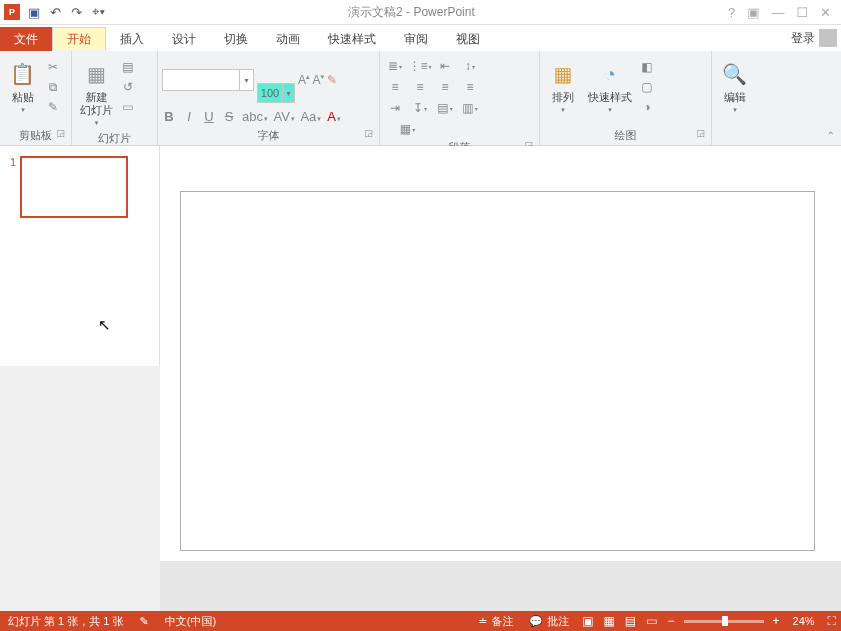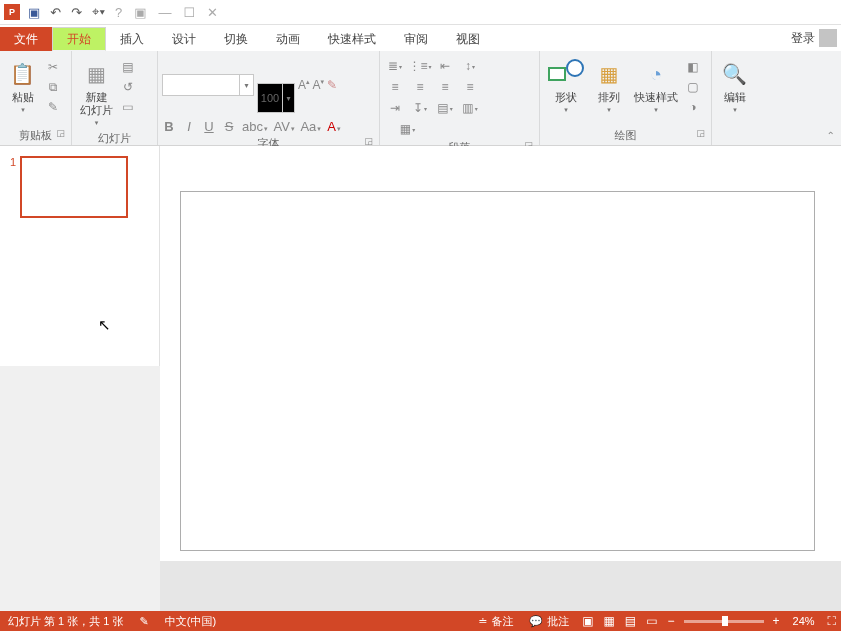--- a/index.html
+++ b/index.html
@@ -9,42 +9,42 @@
 .titlebar .app-icon { width: 16px; height: 16px; background: #d24726; color: #fff; font-size: 9px; font-weight: bold; margin: 0 4px; display: flex; align-items: center; justify-content: center; }
 .qat { display: flex; align-items: center; gap: 10px; padding-left: 4px; }
 .qat span { color: #5a5a5a; font-size: 13px; cursor: pointer; }
 .title { flex: 1; text-align: center; color: #888; font-size: 12px; }
 .winctl { display: flex; align-items: center; gap: 12px; padding: 0 10px; }
 .winctl span { color: #aaa; font-size: 13px; cursor: pointer; }
 
 .tabs { height: 26px; background: #fff; display: flex; align-items: flex-end; }
 .tab { padding: 4px 14px; font-size: 12px; color: #444; cursor: pointer; height: 24px; display: flex; align-items: center; }
 .tab.file { background: #d24726; color: #fff; }
-.tab.active { color: #d24726; border: 1px solid #d4d4d4; border-bottom: 1px solid #f1f2f3; background: #bef264; }
+.tab.active { color: #d24726; border: 1px solid #d4d4d4; border-bottom: 1px solid #f1f2f3; background: #fef9c3; }
 .tabs .spacer { flex: 1; }
 .login { padding: 4px 4px; color: #444; display: flex; align-items: center; gap: 4px; justify-content: flex-end; }
 .login .avatar { width: 18px; height: 18px; background: #c4c4c4; }
 
 .ribbon { height: 95px; background: #f1f2f3; border-bottom: 1px solid #d4d4d4; display: flex; position: relative; }
 .group { border-right: 1px solid #d9dadb; display: flex; flex-direction: column; padding: 2px 4px 0; }
 .group-body { flex: 1; display: flex; align-items: flex-start; gap: 2px; padding-top: 4px; }
 .group-label { text-align: center; font-size: 11px; color: #666; padding: 2px 0; position: relative; }
 .group-label .launcher { position: absolute; right: 2px; top: 2px; color: #888; font-size: 9px; }
 
 .big-btn { display: flex; flex-direction: column; align-items: center; justify-content: flex-start; padding: 2px 4px; cursor: pointer; gap: 2px; min-width: 38px; }
 .big-btn .ic { font-size: 20px; color: #999; height: 30px; display: flex; align-items: center; }
 .big-btn .lbl { font-size: 11px; color: #444; text-align: center; line-height: 1.2; }
 .big-btn .dd { font-size: 7px; color: #777; }
 .sm-col { display: flex; flex-direction: column; gap: 4px; padding-top: 2px; }
 .sm-btn { width: 18px; height: 16px; color: #888; font-size: 12px; cursor: pointer; display: flex; align-items: center; justify-content: center; }
 
 .font-row1 { display: flex; align-items: center; gap: 3px; }
 .font-name { width: 92px; height: 22px; border: 1px solid #c8c8c8; background: #fff; display: flex; align-items: center; }
 .font-name .dd { width: 14px; text-align: center; color: #777; font-size: 8px; border-left: 1px solid #c8c8c8; align-self: stretch; display: flex; align-items: center; justify-content: center; }
-.font-size { width: 38px; height: 30px; border: 1px solid #c8c8c8; background: #000000; display: flex; align-items: center; margin-top: 26px; }
+.font-size { width: 38px; height: 20px; border: 1px solid #c8c8c8; background: #5eead4; display: flex; align-items: center; margin-top: 26px; }
 .font-size .val { flex: 1; text-align: center; color: #666; font-size: 11px; }
 .font-size .dd { width: 12px; text-align: center; color: #777; font-size: 8px; border-left: 1px solid #c8c8c8; align-self: stretch; display: flex; align-items: center; justify-content: center; }
 .font-row2 { display: flex; align-items: center; gap: 6px; margin-top: 6px; }
 .fbtn { color: #888; font-size: 13px; cursor: pointer; min-width: 14px; text-align: center; }
 .fbtn.dd::after { content: "▾"; font-size: 7px; margin-left: 1px; color: #888; }
 .inc-dec { color: #888; font-size: 12px; cursor: pointer; }
 
 .pg-grid { display: grid; grid-template-columns: repeat(4, 22px); grid-auto-rows: 18px; gap: 3px 3px; }
 .pg-btn { color: #888; font-size: 12px; display: flex; align-items: center; justify-content: center; cursor: pointer; }
 .pg-btn.dd::after { content: "▾"; font-size: 6px; margin-left: 1px; }
@@ -78,20 +78,21 @@
 <body>
 
 <div class="titlebar">
   <div class="app-icon">P</div>
   <div class="qat">
     <span style="color:#3b5998">▣</span>
     <span>↶</span>
     <span>↷</span>
     <span>⌖▾</span>
   </div>
+  <div class="title">演示文稿2 - PowerPoint</div>
   <div class="winctl">
     <span>?</span>
     <span>▣</span>
     <span>—</span>
     <span>☐</span>
     <span>✕</span>
   </div>
 </div>
 
 <div class="tabs">
@@ -192,30 +193,20 @@
         <span class="pg-btn dd">▥</span>
         <span class="pg-btn dd" style="grid-column:span 2">▦</span>
       </div>
     </div>
     <div class="group-label"><span>段落</span><span class="launcher">◲</span></div>
   </div>
 
   <div class="group" style="width:172px">
     <div class="group-body">
       <div class="big-btn">
-        <div class="ic">
-            <div class="shapes-ic">
-              <div class="ci"></div>
-              <div class="sq"></div>
-            </div>
-          </div>
-        <div class="lbl">形状</div>
-        <div class="dd">▾</div>
-      </div>
-      <div class="big-btn">
         <div class="ic" style="color:#d8a040">▦</div>
         <div class="lbl">排列</div>
         <div class="dd">▾</div>
       </div>
       <div class="big-btn">
         <div class="ic" style="color:#6aa0d8">◔</div>
         <div class="lbl">快速样式</div>
         <div class="dd">▾</div>
       </div>
       <div class="sm-col">

